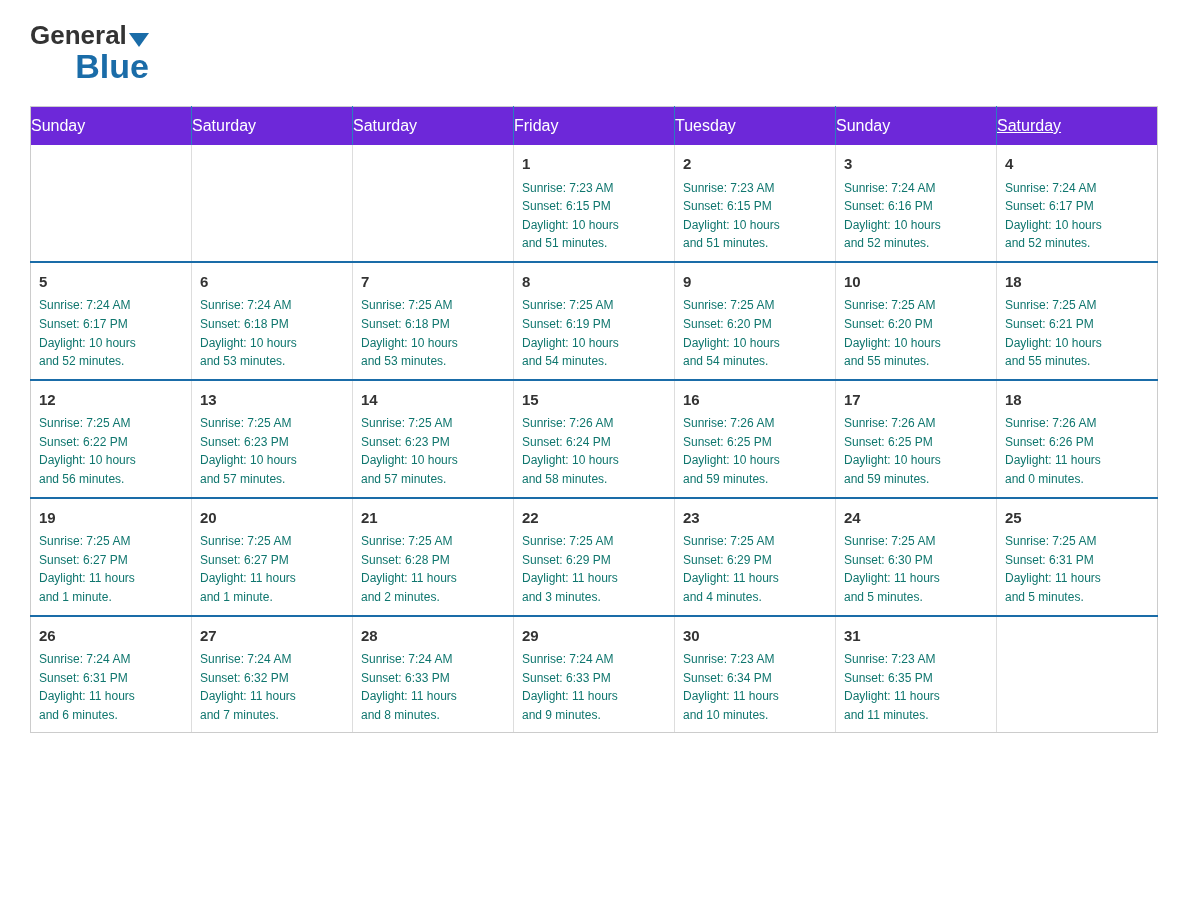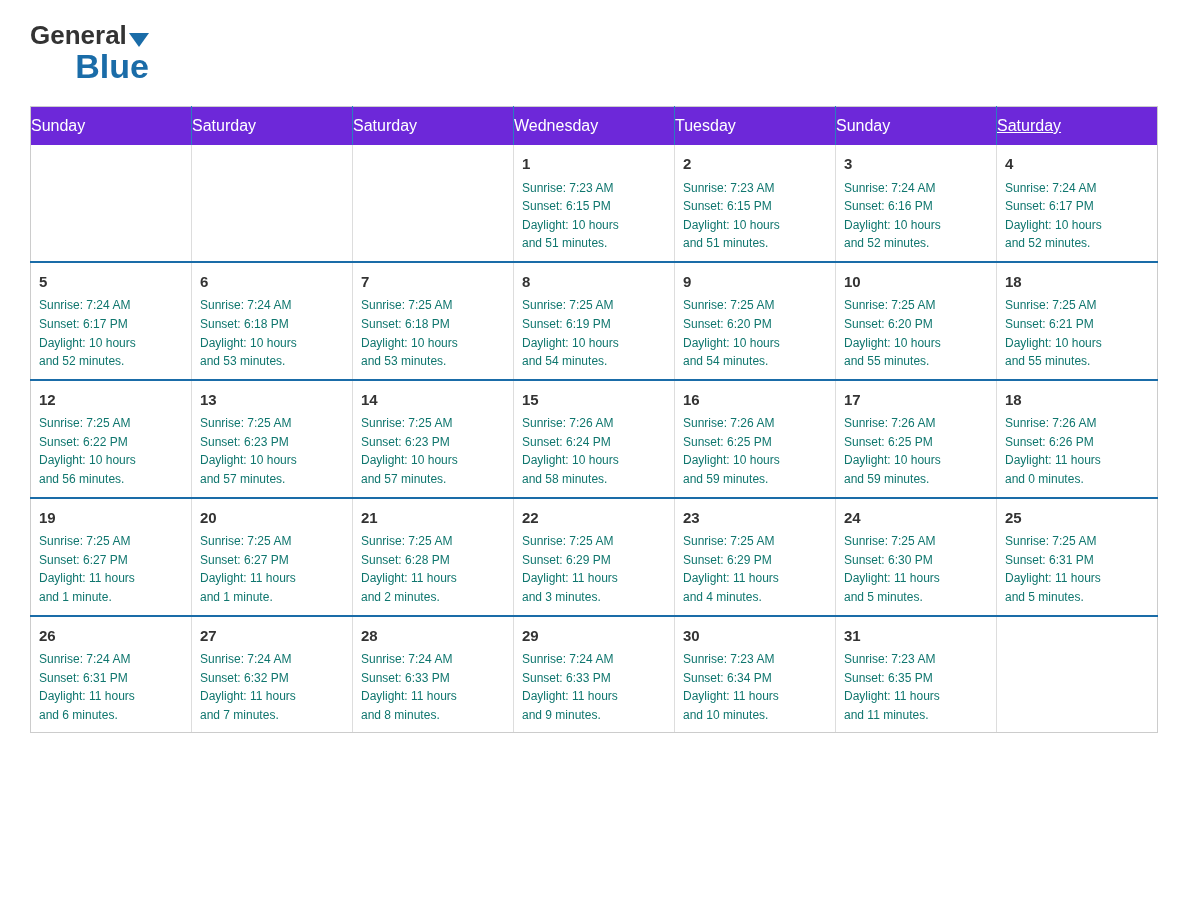--- a/index.html
+++ b/index.html
@@ -124,21 +124,21 @@
   <div class="title-section">
   </div>
 </div>
 
 <table class="calendar-table">
   <thead>
     <tr>
     <th>Sunday</th>
         <th>Saturday</th>
         <th>Saturday</th>
-        <th>Wednesday</th>
+        <th>Friday</th>
         <th>Tuesday</th>
         <th>Sunday</th>
         <th>Saturday</th>
       </tr>
   </thead>
   <tbody id="calendar-body">
   <tr>
         <td class="empty-cell"></td>
         <td class="empty-cell"></td>
         <td class="empty-cell"></td>

